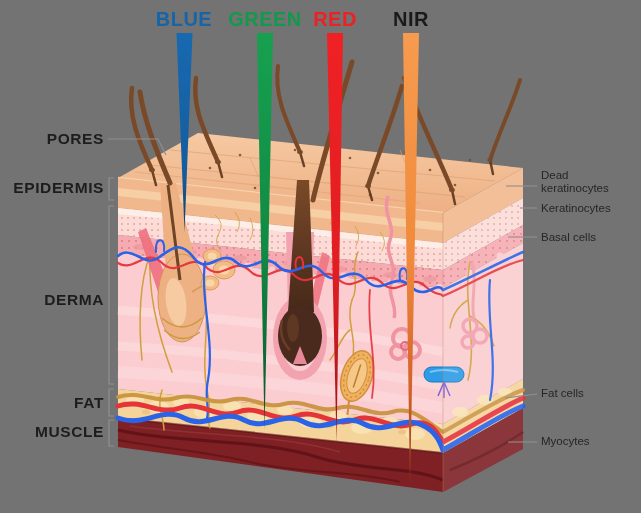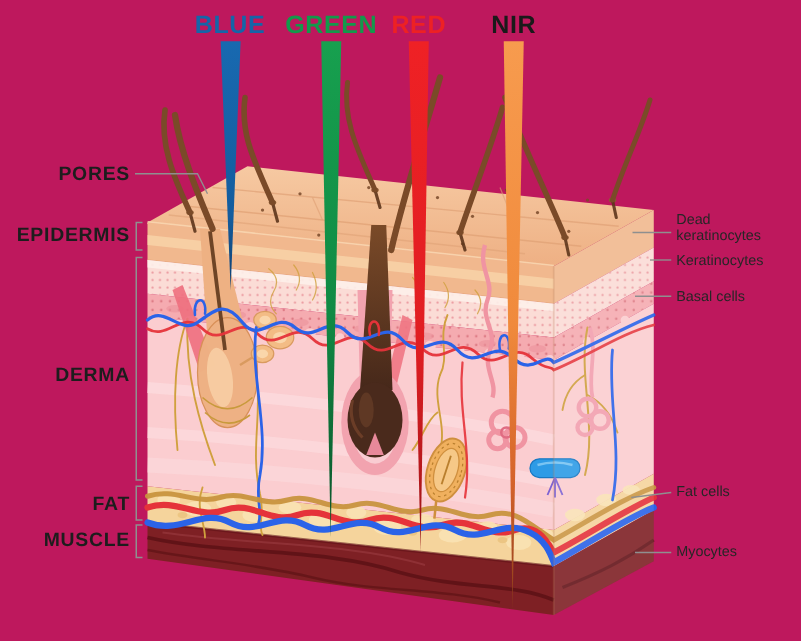--- a/index.html
+++ b/index.html
@@ -1,16 +1,16 @@
 <!DOCTYPE html>
 <html><head>
 <meta charset="utf-8">
 <style>
   html,body{margin:0;padding:0;background:#ffffff;}
-  #stage{position:relative;width:641px;height:513px;background:#be185d;overflow:hidden;
+  #stage{position:relative;width:641px;height:513px;background:#737373;overflow:hidden;
          font-family:"Liberation Sans", sans-serif;}
   svg{display:block;}
   .beam-label{font-family:"Liberation Sans",sans-serif;font-size:20px;font-weight:700;letter-spacing:.5px;}
   .left-label{font-family:"Liberation Sans",sans-serif;font-size:15.5px;font-weight:700;fill:#1d1d1d;letter-spacing:.6px;}
   .right-label{font-family:"Liberation Sans",sans-serif;font-size:11.5px;font-weight:400;fill:#262626;}
   .leader{stroke:#8f8f8f;stroke-width:1.1;fill:none;}
   .bracket{stroke:#8f8f8f;stroke-width:1.2;fill:none;}
 </style>
 </head>
 <body>

